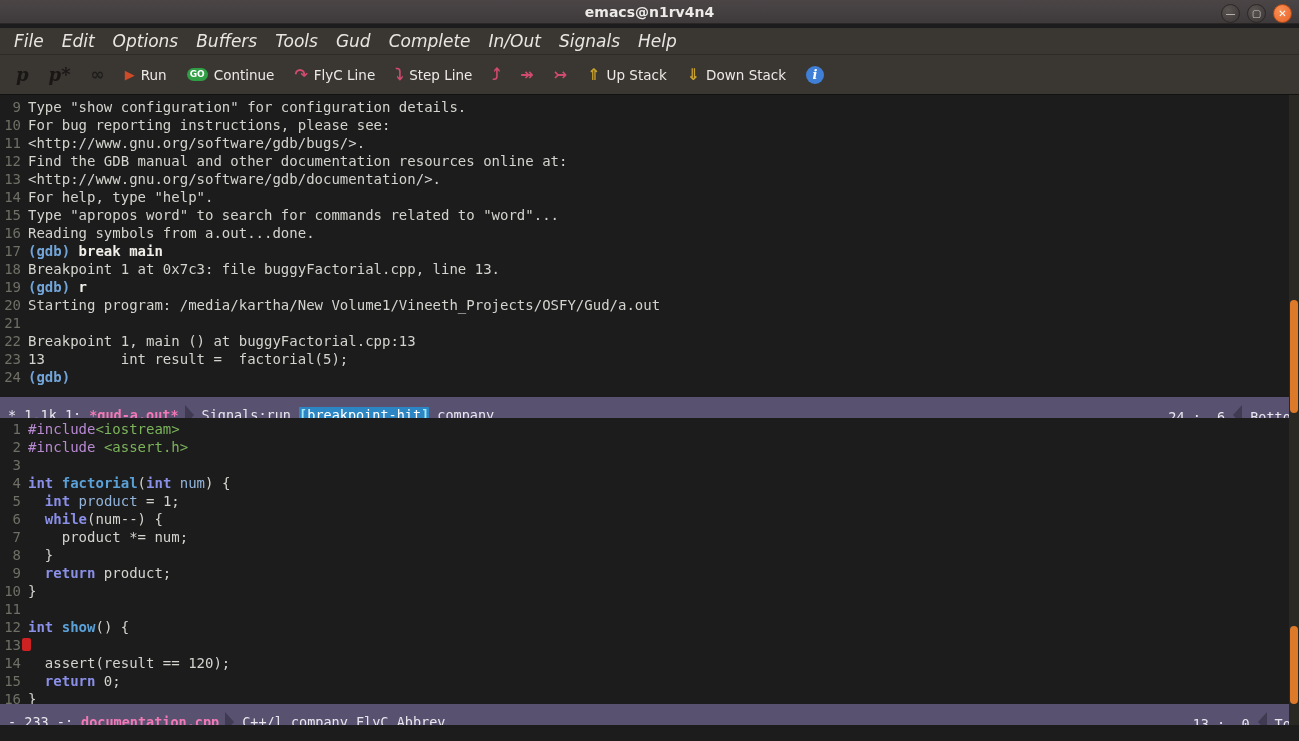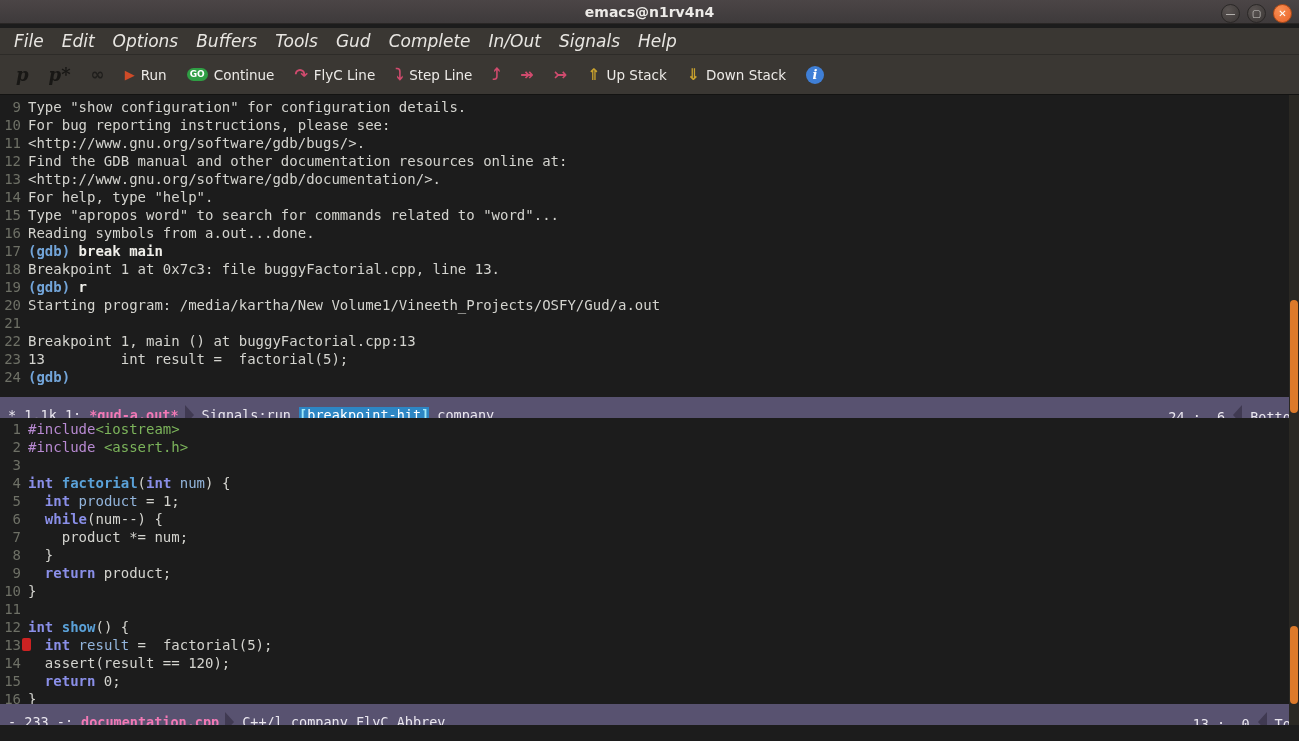--- a/index.html
+++ b/index.html
@@ -237,21 +237,21 @@
       <div class="line"><span class="ln">3</span><span class="lc"></span></div>
       <div class="line"><span class="ln">4</span><span class="lc"><span class="kw">int</span><span> </span><span class="fn">factorial</span><span>(</span><span class="kw">int</span><span> </span><span class="var">num</span><span>) {</span></span></div>
       <div class="line"><span class="ln">5</span><span class="lc"><span>  </span><span class="kw">int</span><span> </span><span class="var">product</span><span> = 1;</span></span></div>
       <div class="line"><span class="ln">6</span><span class="lc"><span>  </span><span class="kw">while</span><span>(num--) {</span></span></div>
       <div class="line"><span class="ln">7</span><span class="lc"><span>    product *= num;</span></span></div>
       <div class="line"><span class="ln">8</span><span class="lc"><span>  }</span></span></div>
       <div class="line"><span class="ln">9</span><span class="lc"><span>  </span><span class="kw">return</span><span> product;</span></span></div>
       <div class="line"><span class="ln">10</span><span class="lc"><span>}</span></span></div>
       <div class="line"><span class="ln">11</span><span class="lc"></span></div>
       <div class="line"><span class="ln">12</span><span class="lc"><span class="kw">int</span><span> </span><span class="fn">show</span><span>() {</span></span></div>
-      <div class="line"><span class="ln">13</span><span class="bp-marker"></span><span class="lc"><span>  </span><span class="kw">int</span><span> </span><span class="var">result</span><span> =  factorial(5);</span></span></div>
+      <div class="line"><span class="ln">13</span><span class="bp-marker"></span></div>
       <div class="line"><span class="ln">14</span><span class="lc"><span>  assert(result == 120);</span></span></div>
       <div class="line"><span class="ln">15</span><span class="lc"><span>  </span><span class="kw">return</span><span> 0;</span></span></div>
       <div class="line"><span class="ln">16</span><span class="lc"><span>}</span></span></div>
     </div>
 
   <div id="modeline-src" class="modeline">
     <div class="ml-left">
       <span>- 233 -:</span>
       <span class="ml-bufname">documentation.cpp</span>
       <span class="arrow-right"></span>

